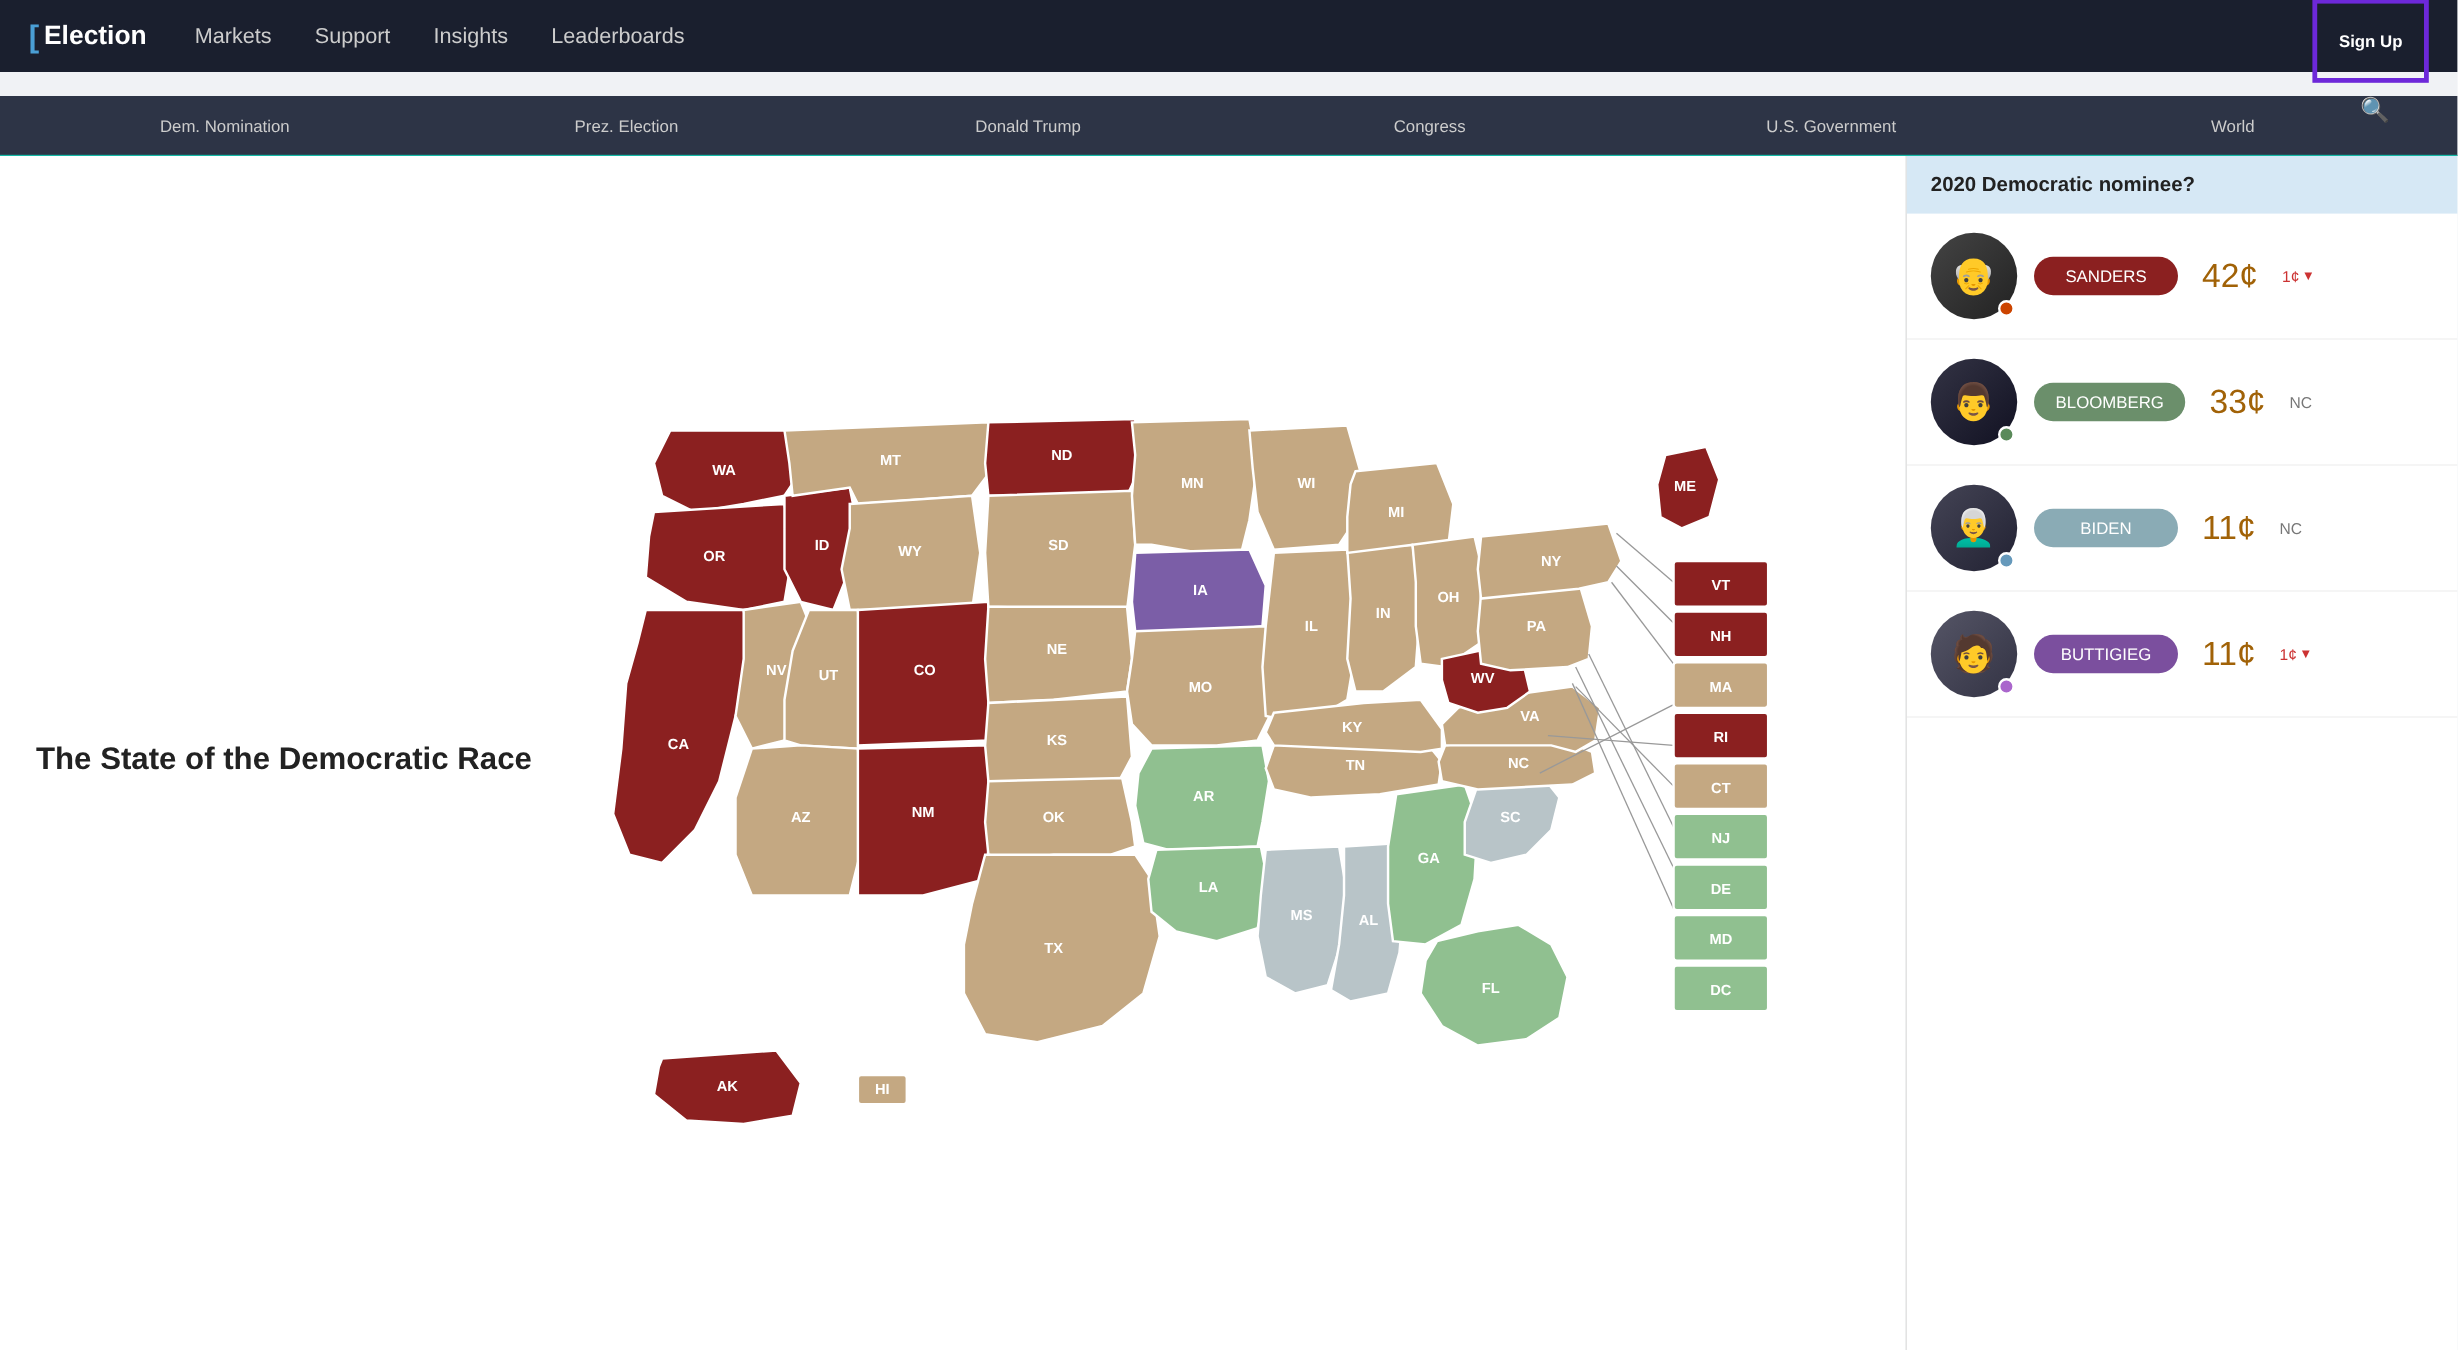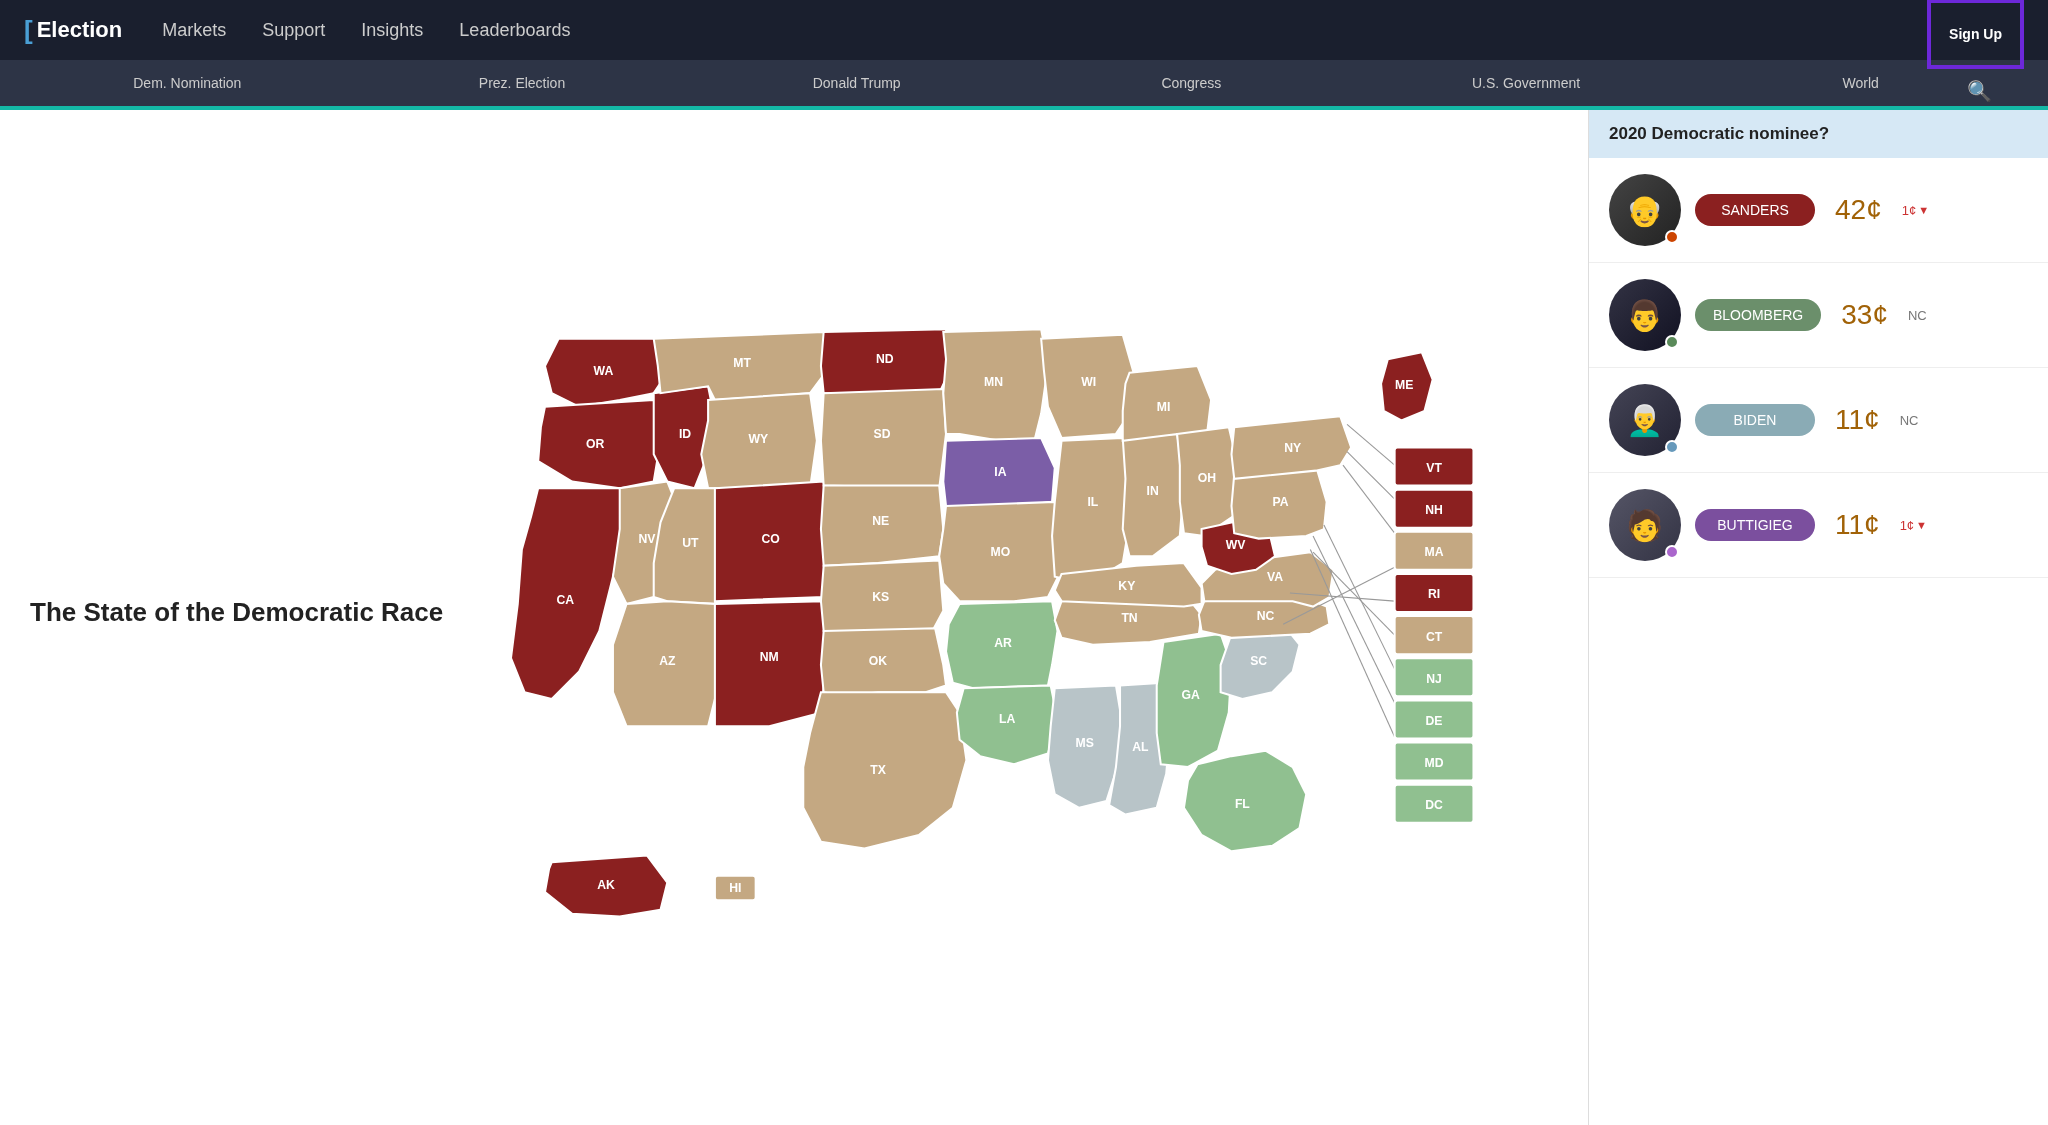--- a/index.html
+++ b/index.html
@@ -10,21 +10,21 @@
     .logo { color: white; font-size: 22px; font-weight: bold; margin-right: 40px; display: flex; align-items: center; gap: 4px; }
     .logo-bracket { color: #4a9fd5; font-size: 26px; font-weight: 900; }
     .nav { display: flex; gap: 36px; flex: 1; }
     .nav-item { color: #ccc; font-size: 18px; cursor: pointer; }
     .header-actions { display: flex; align-items: center; gap: 10px; flex-direction: column; }
     .btn-login { background: white; color: #1a1f2e; border: none; padding: 8px 20px; font-size: 14px; font-weight: 600; cursor: pointer; }
     .btn-signup { background: transparent; color: white; border: 4px solid #6d28d9; padding: 23px 18px; font-size: 14px; font-weight: 600; cursor: pointer; }
     .search-icon { color: white; font-size: 20px; cursor: pointer; margin-left: 8px; }
 
     
-    .sub-nav { background: #2d3446; display: flex; align-items: center; height: 50px; padding: 0 20px; border-bottom: 4px solid #14b8a6; }
+    .sub-nav { background: #2d3446; display: flex; align-items: center; height: 50px; padding: 0 20px; border-bottom: 1px solid #14b8a6; margin-top: 20px; }
     .sub-nav-item { color: #ccc; font-size: 14px; flex: 1; text-align: center; cursor: pointer; padding: 14px 10px; }
 
     
     .main { display: flex; height: calc(100vh - 110px); min-height: 780px; }
 
     
     .map-section { flex: 1; background: white; padding: 20px 30px; display: flex; align-items: center; }
     .map-title { font-size: 26px; font-weight: 700; color: #222; margin-bottom: 10px; text-align: center; }
     .map-container { width: 100%; flex: 1; position: relative; }
 

